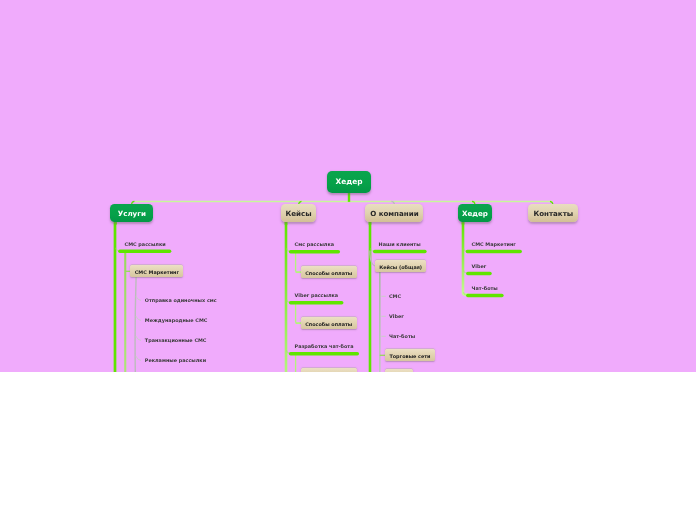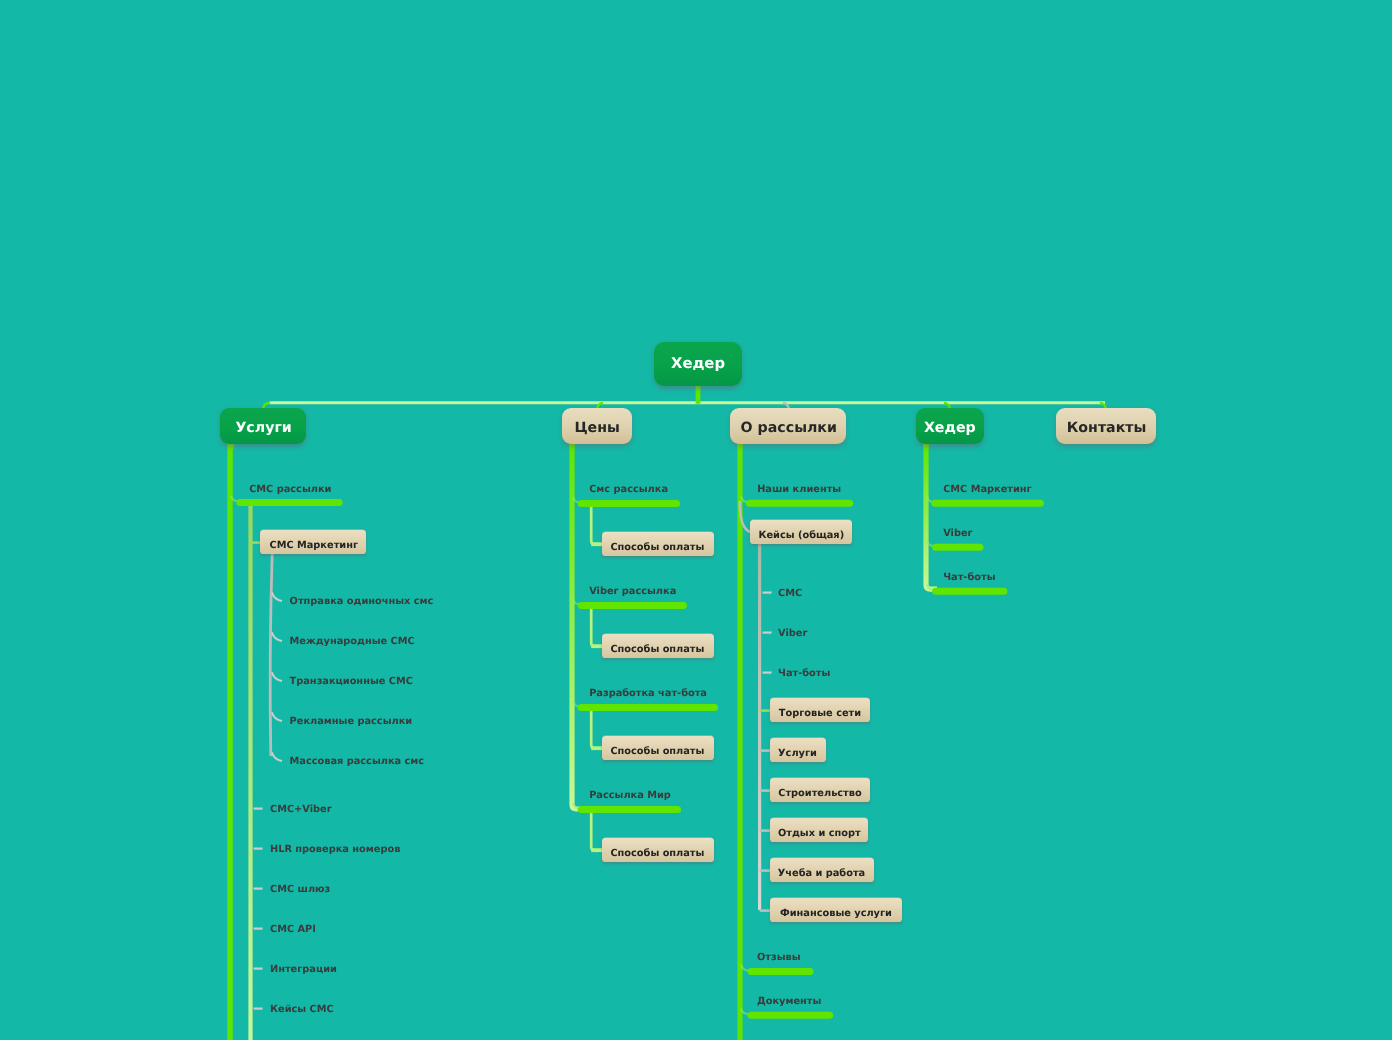--- a/index.html
+++ b/index.html
@@ -1,21 +1,21 @@
 <!DOCTYPE html>
 <html><head>
 <meta charset="utf-8">
 <title>Структура сайта</title>
 <style>
   html,body{margin:0;padding:0;background:#ffffff;}
   body{width:696px;height:520px;overflow:hidden;
        font-family:"DejaVu Sans","Liberation Sans",sans-serif;
        -webkit-font-smoothing:antialiased;
        text-rendering:geometricPrecision;}
-  #stage{position:relative;width:696px;height:520px;background:#14b8a6;overflow:hidden;}
+  #stage{position:relative;width:696px;height:372px;background:#f0abfc;overflow:hidden;}
   svg#links{position:absolute;left:0;top:0;width:696px;height:520px;pointer-events:none;}
   #nodes{position:absolute;left:0;top:0;width:696px;height:520px;}
   .node{position:absolute;box-sizing:border-box;white-space:nowrap;
         display:flex;align-items:center;justify-content:center;line-height:1;}
   .n-root{background:linear-gradient(180deg,#0aa54d 0%,#06a149 60%,#039746 100%);
           color:#fff;border-radius:5px;font-weight:bold;font-size:7.4px;padding-bottom:0.8px;
           box-shadow:0 1.3px 2.2px rgba(110,90,110,.45);}
   .n-green{background:linear-gradient(180deg,#0aa54d 0%,#06a149 60%,#039746 100%);
           color:#fff;border-radius:4.5px;font-weight:bold;font-size:7.1px;padding-top:1.4px;
           box-shadow:0 1.3px 2.2px rgba(110,90,110,.45);}
@@ -118,22 +118,22 @@
       <path d="M126.8 464.3 L131.3 464.3" fill="none" stroke="#cccccc" stroke-width="1.1" stroke-linecap="butt"></path>
       <path d="M126.8 484.3 L131.3 484.3" fill="none" stroke="#cccccc" stroke-width="1.1" stroke-linecap="butt"></path>
       <path d="M126.8 504.3 L131.3 504.3" fill="none" stroke="#cccccc" stroke-width="1.1" stroke-linecap="butt"></path>
       <path d="M381.3 296.3 L385.8 296.3" fill="none" stroke="#cccccc" stroke-width="1.1" stroke-linecap="butt"></path>
       <path d="M381.3 316.3 L385.8 316.3" fill="none" stroke="#cccccc" stroke-width="1.1" stroke-linecap="butt"></path>
       <path d="M381.3 336.3 L385.8 336.3" fill="none" stroke="#cccccc" stroke-width="1.1" stroke-linecap="butt"></path>
     </svg>
   <div id="nodes">
       <div class="node n-root" style="left: 327px; top: 171px; width: 44px; height: 22px;">Хедер</div>
       <div class="node n-green" style="left: 110.3px; top: 203.6px; width: 43px; height: 18px;">Услуги</div>
-      <div class="node n-tan" style="left: 281.3px; top: 204px; width: 34.5px; height: 18px;">Цены</div>
-      <div class="node n-tan" style="left: 365.4px; top: 204.2px; width: 58px; height: 17.6px;">О рассылки</div>
+      <div class="node n-tan" style="left: 281.3px; top: 204px; width: 34.5px; height: 18px;">Кейсы</div>
+      <div class="node n-tan" style="left: 365.4px; top: 204.2px; width: 58px; height: 17.6px;">О компании</div>
       <div class="node n-green" style="left: 457.8px; top: 203.6px; width: 34.2px; height: 18px;">Хедер</div>
       <div class="node n-tan" style="left: 528.1px; top: 204.1px; width: 50.4px; height: 17.9px;">Контакты</div>
       <div class="n-text" style="left: 124.6px; top: 241.8px;">СМС рассылки</div>
       <div class="n-text" style="left: 294.6px; top: 242.4px;">Смс рассылка</div>
       <div class="n-text" style="left: 294.6px; top: 293.4px;">Viber рассылка</div>
       <div class="n-text" style="left: 294.6px; top: 344.4px;">Разработка чат-бота</div>
       <div class="n-text" style="left: 294.6px; top: 395.4px;">Рассылка Мир</div>
       <div class="n-text" style="left: 378.6px; top: 242.2px;">Наши клиенты</div>
       <div class="n-text" style="left: 378.5px; top: 476.4px;">Отзывы</div>
       <div class="n-text" style="left: 378.5px; top: 498.3px;">Документы</div>

